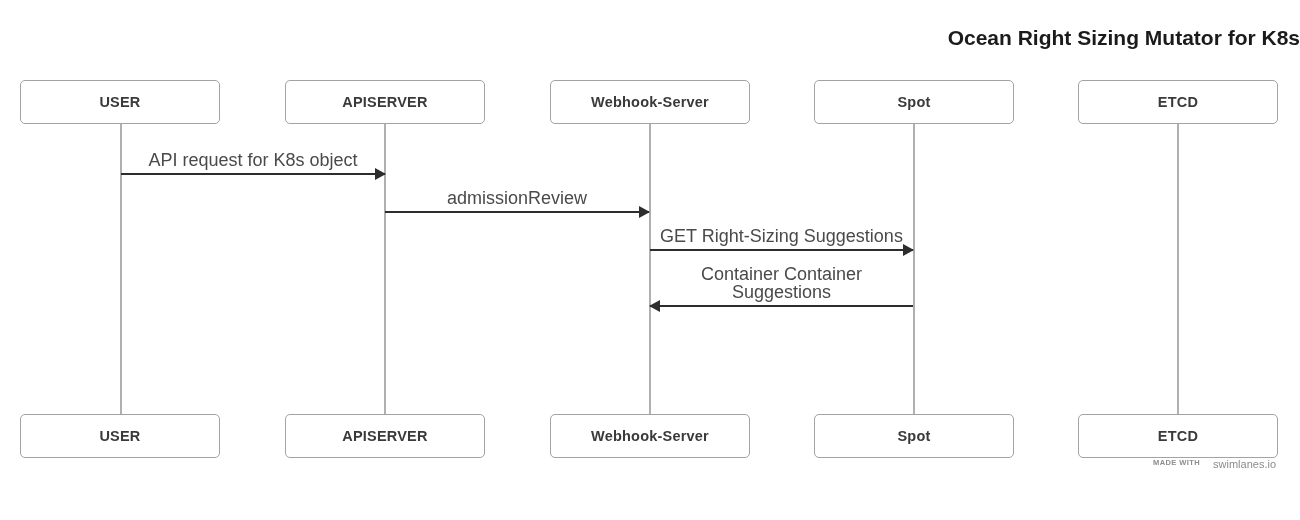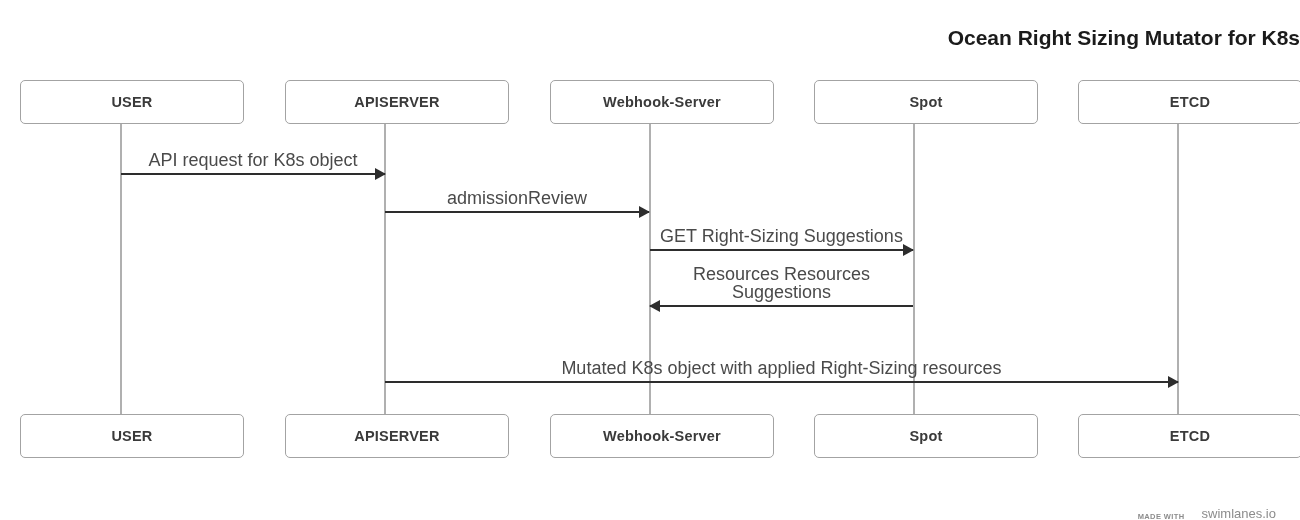--- a/index.html
+++ b/index.html
@@ -27,21 +27,21 @@
   }
   .lifeline {
     position: absolute;
     top: 124px;
     height: 290px;
     width: 2px;
     background: var(--lifeline, #b0b0b0);
   }
   .actor {
     position: absolute;
-    width: 224px;
+    width: 200px;
     height: 44px;
     box-sizing: border-box;
     border: 1.5px solid var(--actor-border, #a3a3a3);
     border-radius: 5px;
     background: #ffffff;
     display: flex;
     align-items: center;
     justify-content: center;
     font-size: 14.5px;
     font-weight: 700;
@@ -81,38 +81,39 @@
     left: -1px;
     top: -7px;
     width: 0;
     height: 0;
     border-right: 11px solid var(--arrow, #2d2d2d);
     border-top: 6px solid transparent;
     border-bottom: 6px solid transparent;
   }
   .branding {
     position: absolute;
-    top: 506px;
+    top: 458px;
     right: 24px;
     display: inline-flex;
-    align-items: flex-end;
-    gap: 17px;
+    align-items: flex-start;
+    gap: 5px;
     text-decoration: none;
     cursor: pointer;
   }
   .made-with {
     font-size: 7.5px;
     font-weight: 700;
     letter-spacing: 0.4px;
     color: var(--branding-text, #9a9a9a);
   }
   .brand-name {
-    font-size: 13px;
+    font-size: 11px;
     font-weight: 400;
     color: var(--branding-text, #8c8c8c);
+    margin-left: 8px;
   }
 </style>
 </head>
 <body>
 
 <div class="diagram">
 
   <div class="title">Ocean Right Sizing Mutator for K8s</div>
 
   <div class="lifeline" style="left:120px"></div>
@@ -130,29 +131,25 @@
     <div class="msg-label">GET Right-Sizing Suggestions</div>
     <div class="msg-line right"></div>
   </div>
 
   <div class="msg" style="left:385px; top:189px; width:264px">
     <div class="msg-label">admissionReview</div>
     <div class="msg-line right"></div>
   </div>
 
   <div class="msg" style="left:650px; top:265px; width:263px">
-    <div class="msg-label">Resources Resources Suggestions</div>
+    <div class="msg-label">Container Container Suggestions</div>
     <div class="msg-line left"></div>
   </div>
 
 
-  <div class="msg" style="left:385px; top:359px; width:793px">
-    <div class="msg-label">Mutated K8s object with applied Right-Sizing resources</div>
-    <div class="msg-line right"></div>
-  </div>
 
   <div class="actor top" style="left:20px">USER</div>
   <div class="actor top" style="left:285px">APISERVER</div>
   <div class="actor top" style="left:550px">Webhook-Server</div>
   <div class="actor top" style="left:814px">Spot</div>
   <div class="actor top" style="left:1078px">ETCD</div>
 
   <div class="actor bottom" style="left:20px">USER</div>
   <div class="actor bottom" style="left:285px">APISERVER</div>
   <div class="actor bottom" style="left:550px">Webhook-Server</div>

